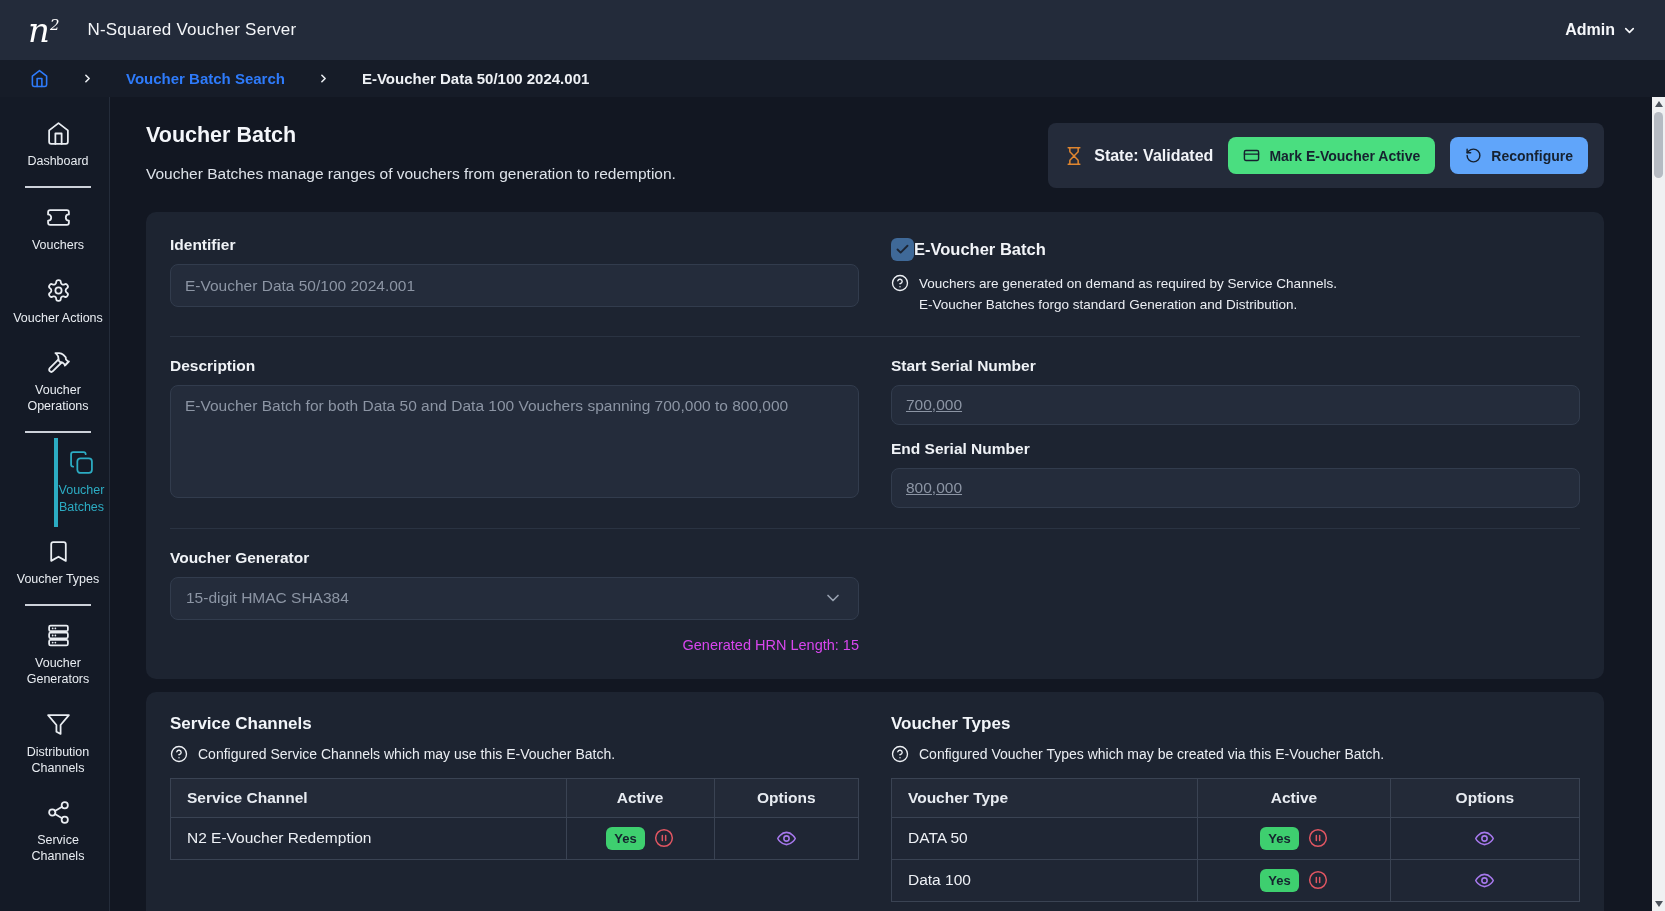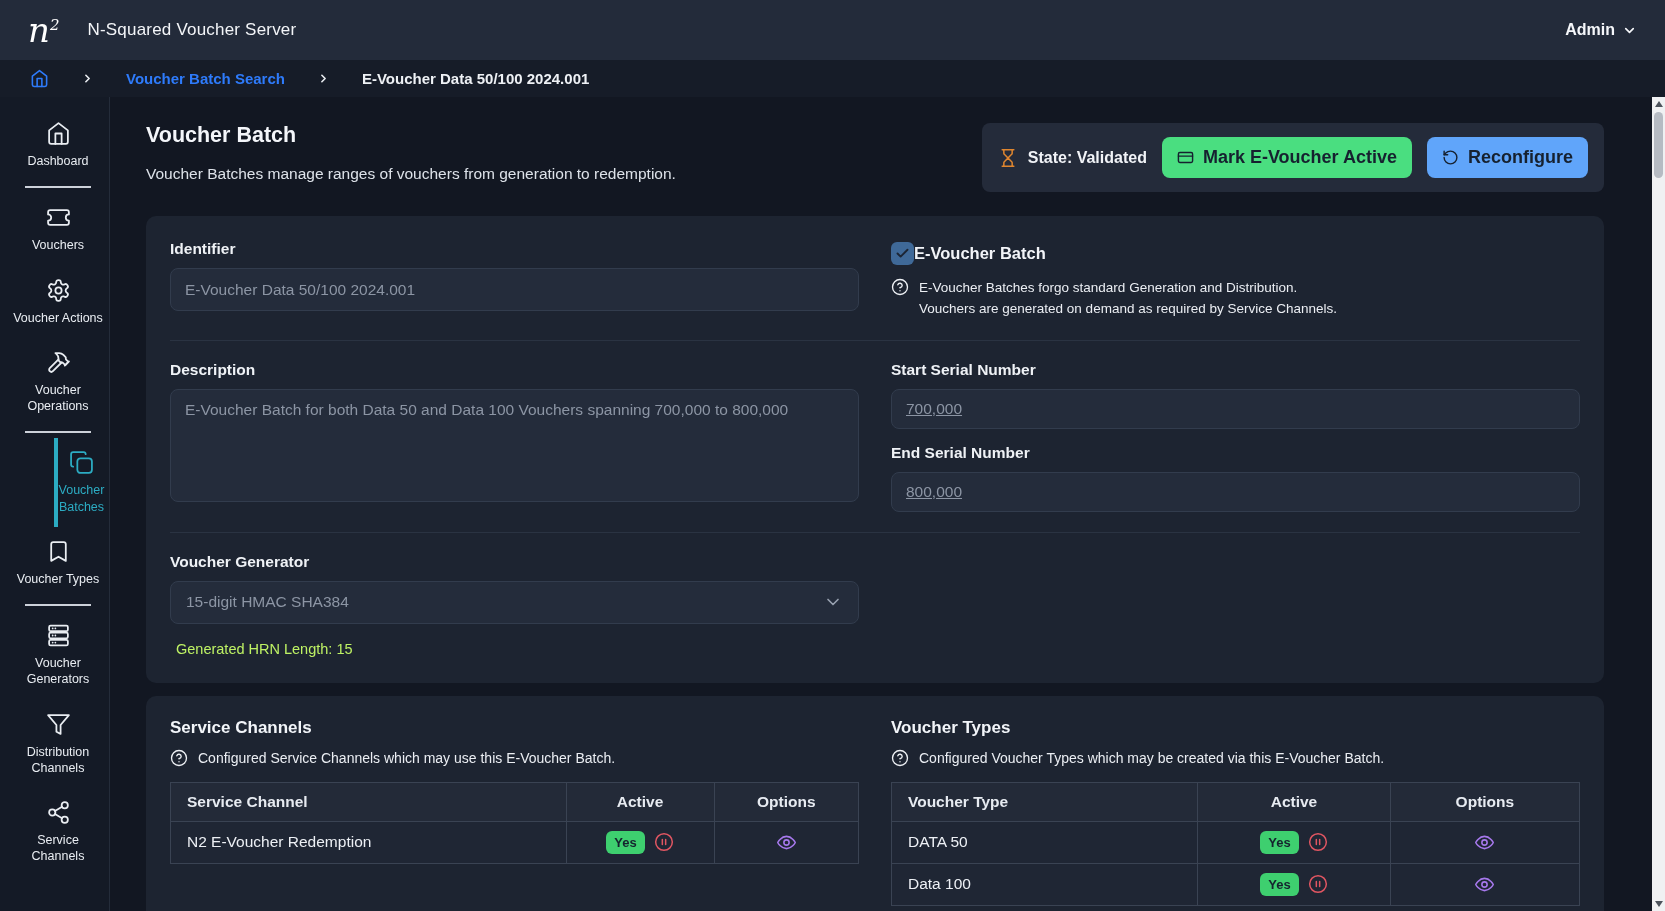--- a/index.html
+++ b/index.html
@@ -38,21 +38,21 @@
   .main { flex:1; padding:26px 48px 0 36px; overflow:hidden; }
 
   .page-head { display:flex; justify-content:space-between; align-items:flex-start; margin-bottom:24px; }
   .page-title { color:#f4f6fa; font-size:21.5px; font-weight:bold; }
   .page-subtitle { color:#dde2e9; font-size:15.5px; margin-top:17px; }
 
   .state-panel { display:flex; align-items:center; gap:15px; background:#242b3a; border-radius:8px; padding:14px 16px; }
   .state-label { display:flex; align-items:center; gap:10px; color:#f1f3f7; font-size:16px; font-weight:600; }
   .state-label svg { width:20px; height:20px; stroke:#e0862f; fill:none; stroke-width:1.8; stroke-linecap:round; stroke-linejoin:round; }
   .btn { display:flex; align-items:center; gap:9px; border:none; border-radius:8px; padding:10px 15px;
-         font-family:inherit; font-size:18px; font-weight:bold; color:#16212f; cursor:pointer; }
+         font-family:inherit; font-size:14px; font-weight:bold; color:#16212f; cursor:pointer; }
   .btn svg { width:17px; height:17px; stroke:currentColor; fill:none; stroke-width:2; stroke-linecap:round; stroke-linejoin:round; }
   .btn-green { background:#4ade80; }
   .btn-blue  { background:#60a5fa; }
 
   
   .card { background:#1d2431; border-radius:10px; padding:24px; }
   .form-grid { display:grid; grid-template-columns:1fr 1fr; column-gap:32px; }
 
   .field-label { display:block; color:#eff2f6; font-size:15.5px; font-weight:bold; margin-bottom:10px; }
   .field-input, .field-textarea, .select-box {
@@ -71,21 +71,21 @@
 
   .help-row { display:flex; gap:10px; margin-top:13px; align-items:flex-start; color:#ebeef3; }
   .help-row svg, .sec-help svg { width:18px; height:18px; stroke:#eef1f5; fill:none; stroke-width:1.8;
               stroke-linecap:round; stroke-linejoin:round; flex:none; }
   .help-text { font-size:13.5px; line-height:1.55; }
 
   .divider { border:none; border-top:1px solid #2a3342; margin:20px 0; }
 
   .select-box { height:43px; display:flex; align-items:center; justify-content:space-between; padding:0 15px; cursor:pointer; }
   .select-box svg { width:20px; height:20px; stroke:#98a1b0; fill:none; stroke-width:2; stroke-linecap:round; stroke-linejoin:round; }
-  .hrn-note { color:#bef264; font-size:14.5px; margin:17px 0 2px 6px; }
+  .hrn-note { color:#d946ef; font-size:14.5px; margin:17px 0 2px 6px;text-align:right; }
 
   
   .tables-card { margin-top:13px; display:grid; grid-template-columns:1fr 1fr; column-gap:32px;
                  padding:22px 24px; border-radius:10px 10px 0 0; }
   .sec-title { color:#f2f5f9; font-size:17px; font-weight:bold; }
   .sec-help { display:flex; align-items:center; gap:10px; margin-top:11px; color:#ebeef3; font-size:14px; }
   table { width:100%; border-collapse:collapse; table-layout:fixed; margin-top:15px; }
   th, td { border:1px solid #3a4353; }
   th { background:#232a38; color:#e7ebf1; font-size:15.5px; font-weight:bold; text-align:left; padding:10px 16px; }
   td { background:#1f2634; color:#edf0f5; font-size:15.5px; padding:9px 16px; height:42px; }
@@ -273,22 +273,22 @@
             </span>
             <span class="check-label">E-Voucher Batch</span>
           </div>
           <div class="help-row">
             <svg viewBox="0 0 24 24">
                 <circle cx="12" cy="12" r="10"></circle>
                 <path d="M9.09 9a3 3 0 0 1 5.83 1c0 2-3 3-3 3"></path>
                 <path d="M12 17h.01"></path>
               </svg>
             <div class="help-text">
+              <div>Vouchers are generated on demand as required by Service Channels.</div>
               <div>E-Voucher Batches forgo standard Generation and Distribution.</div>
-              <div>Vouchers are generated on demand as required by Service Channels.</div>
             </div>
           </div>
         </div>
       </div>
 
       <hr class="divider">
 
       <div class="form-grid">
         <div>
           <label class="field-label">Description</label>

